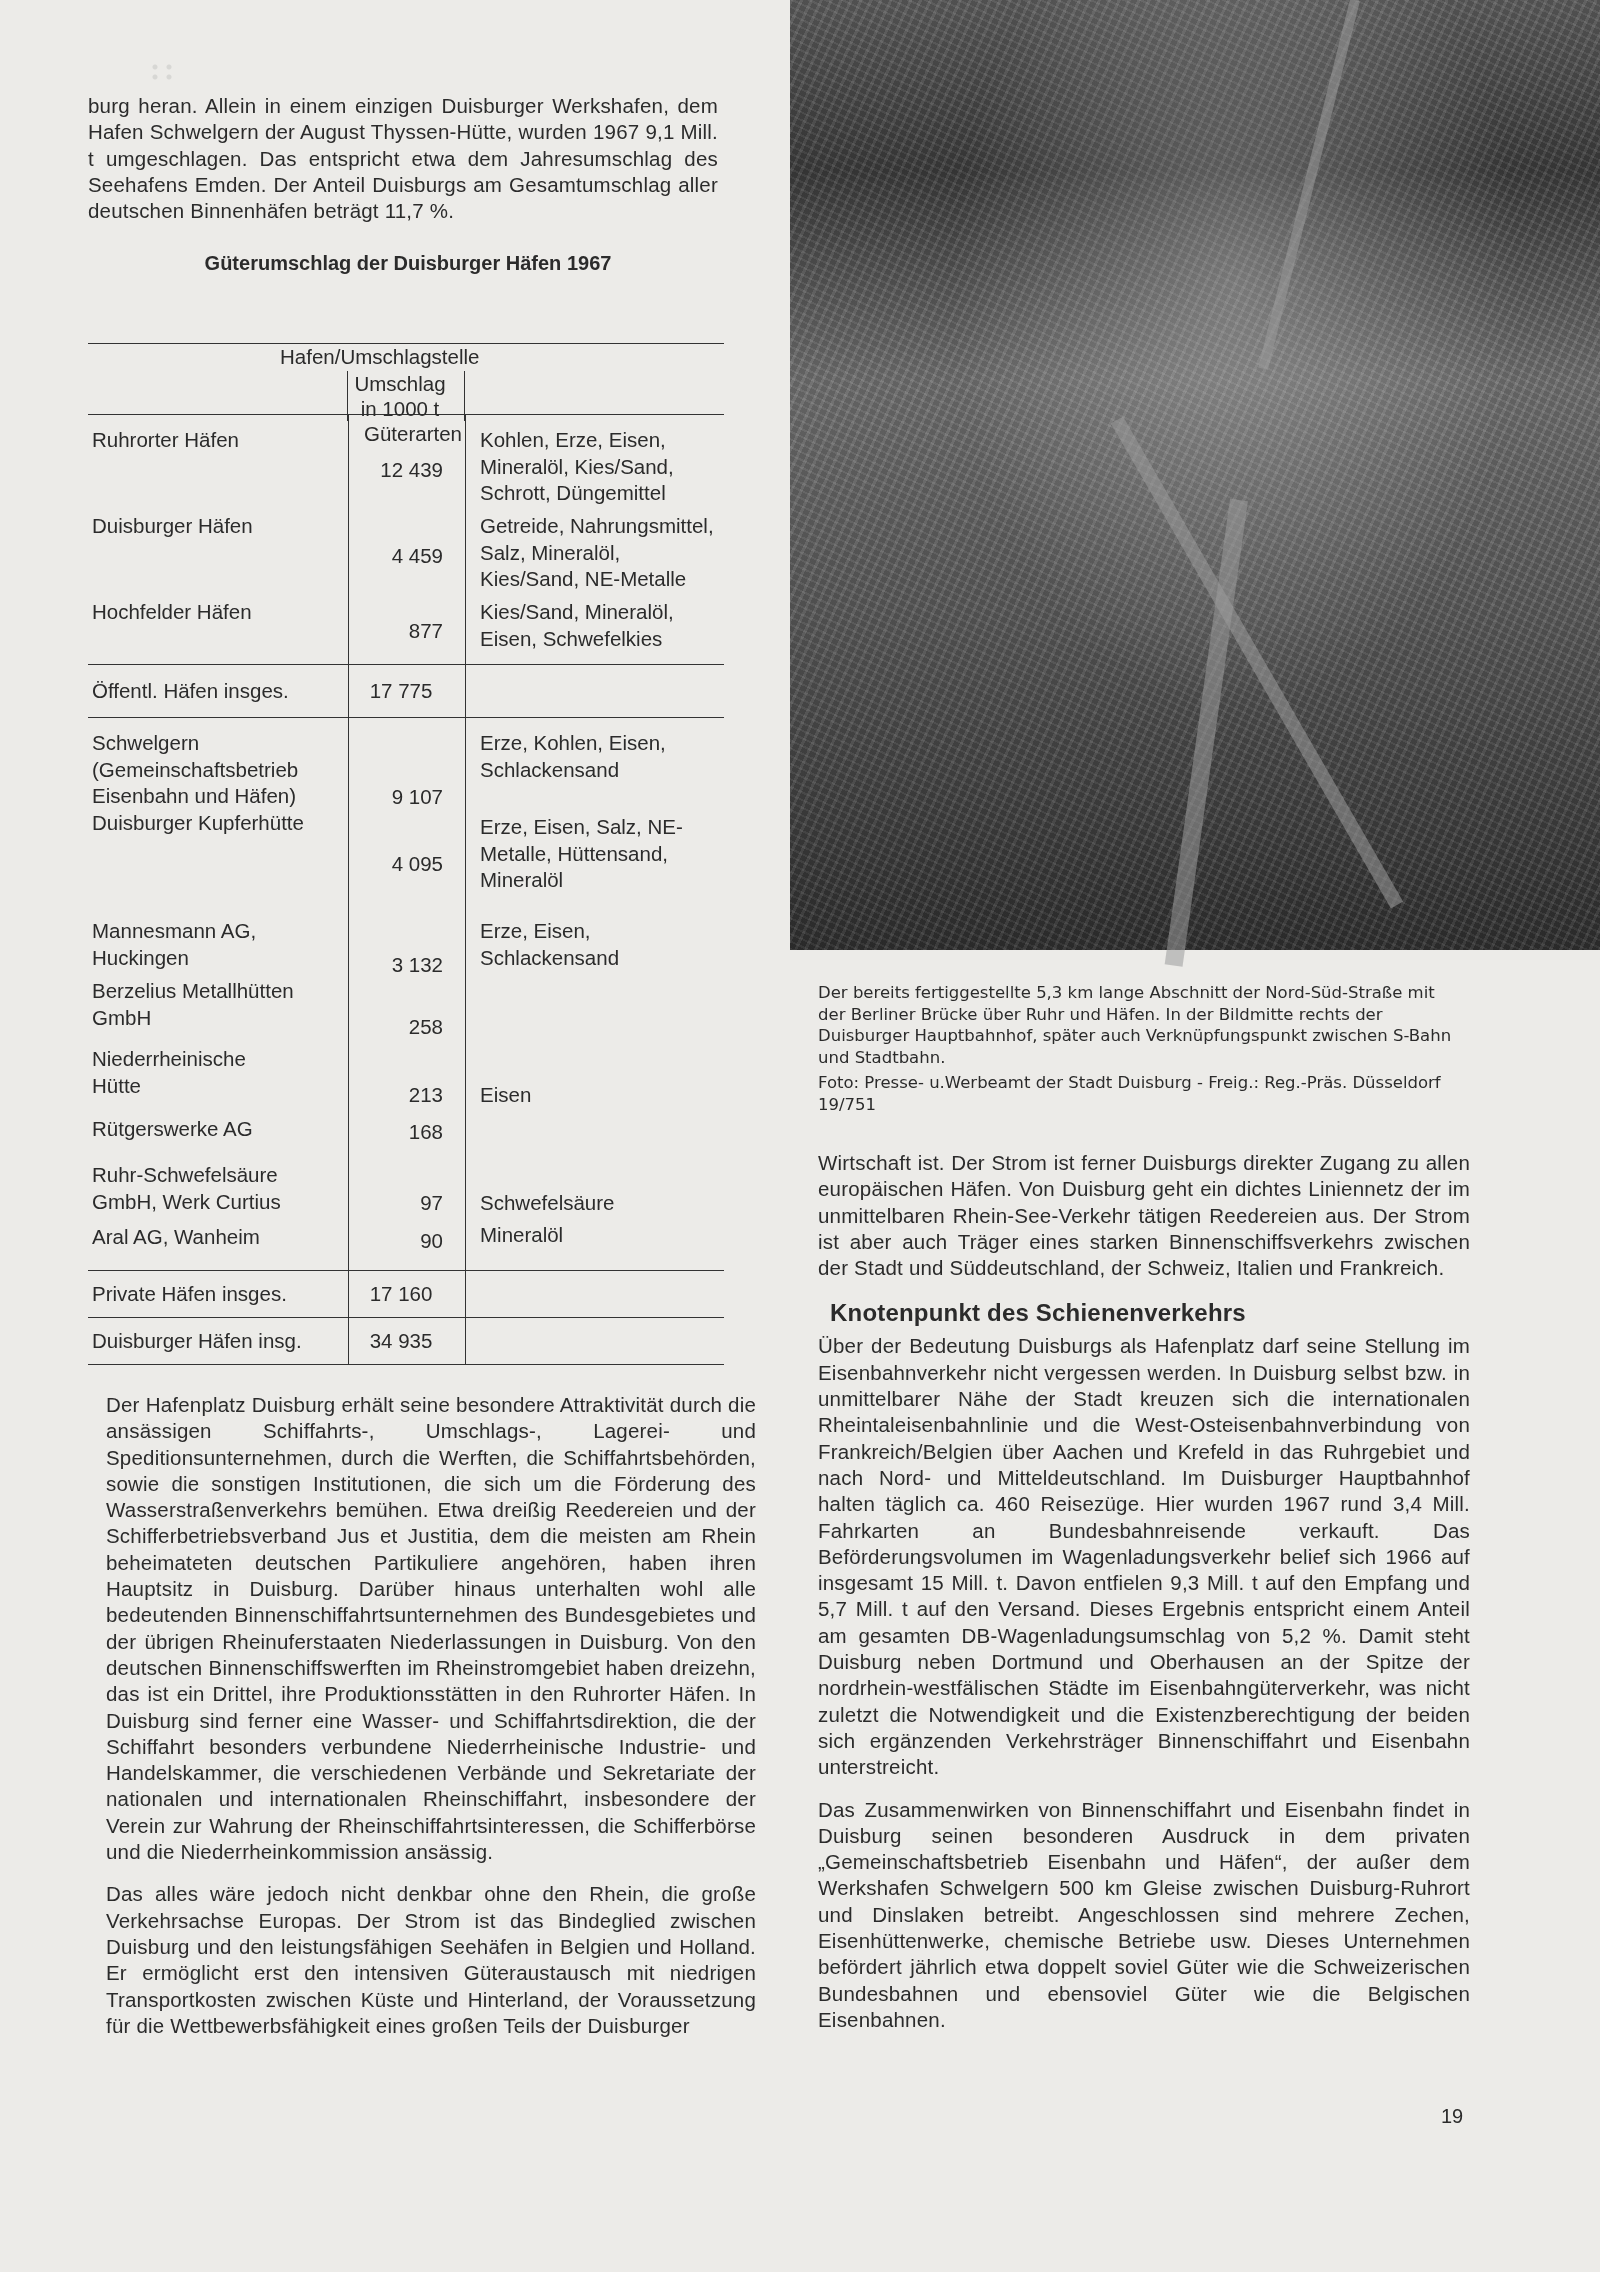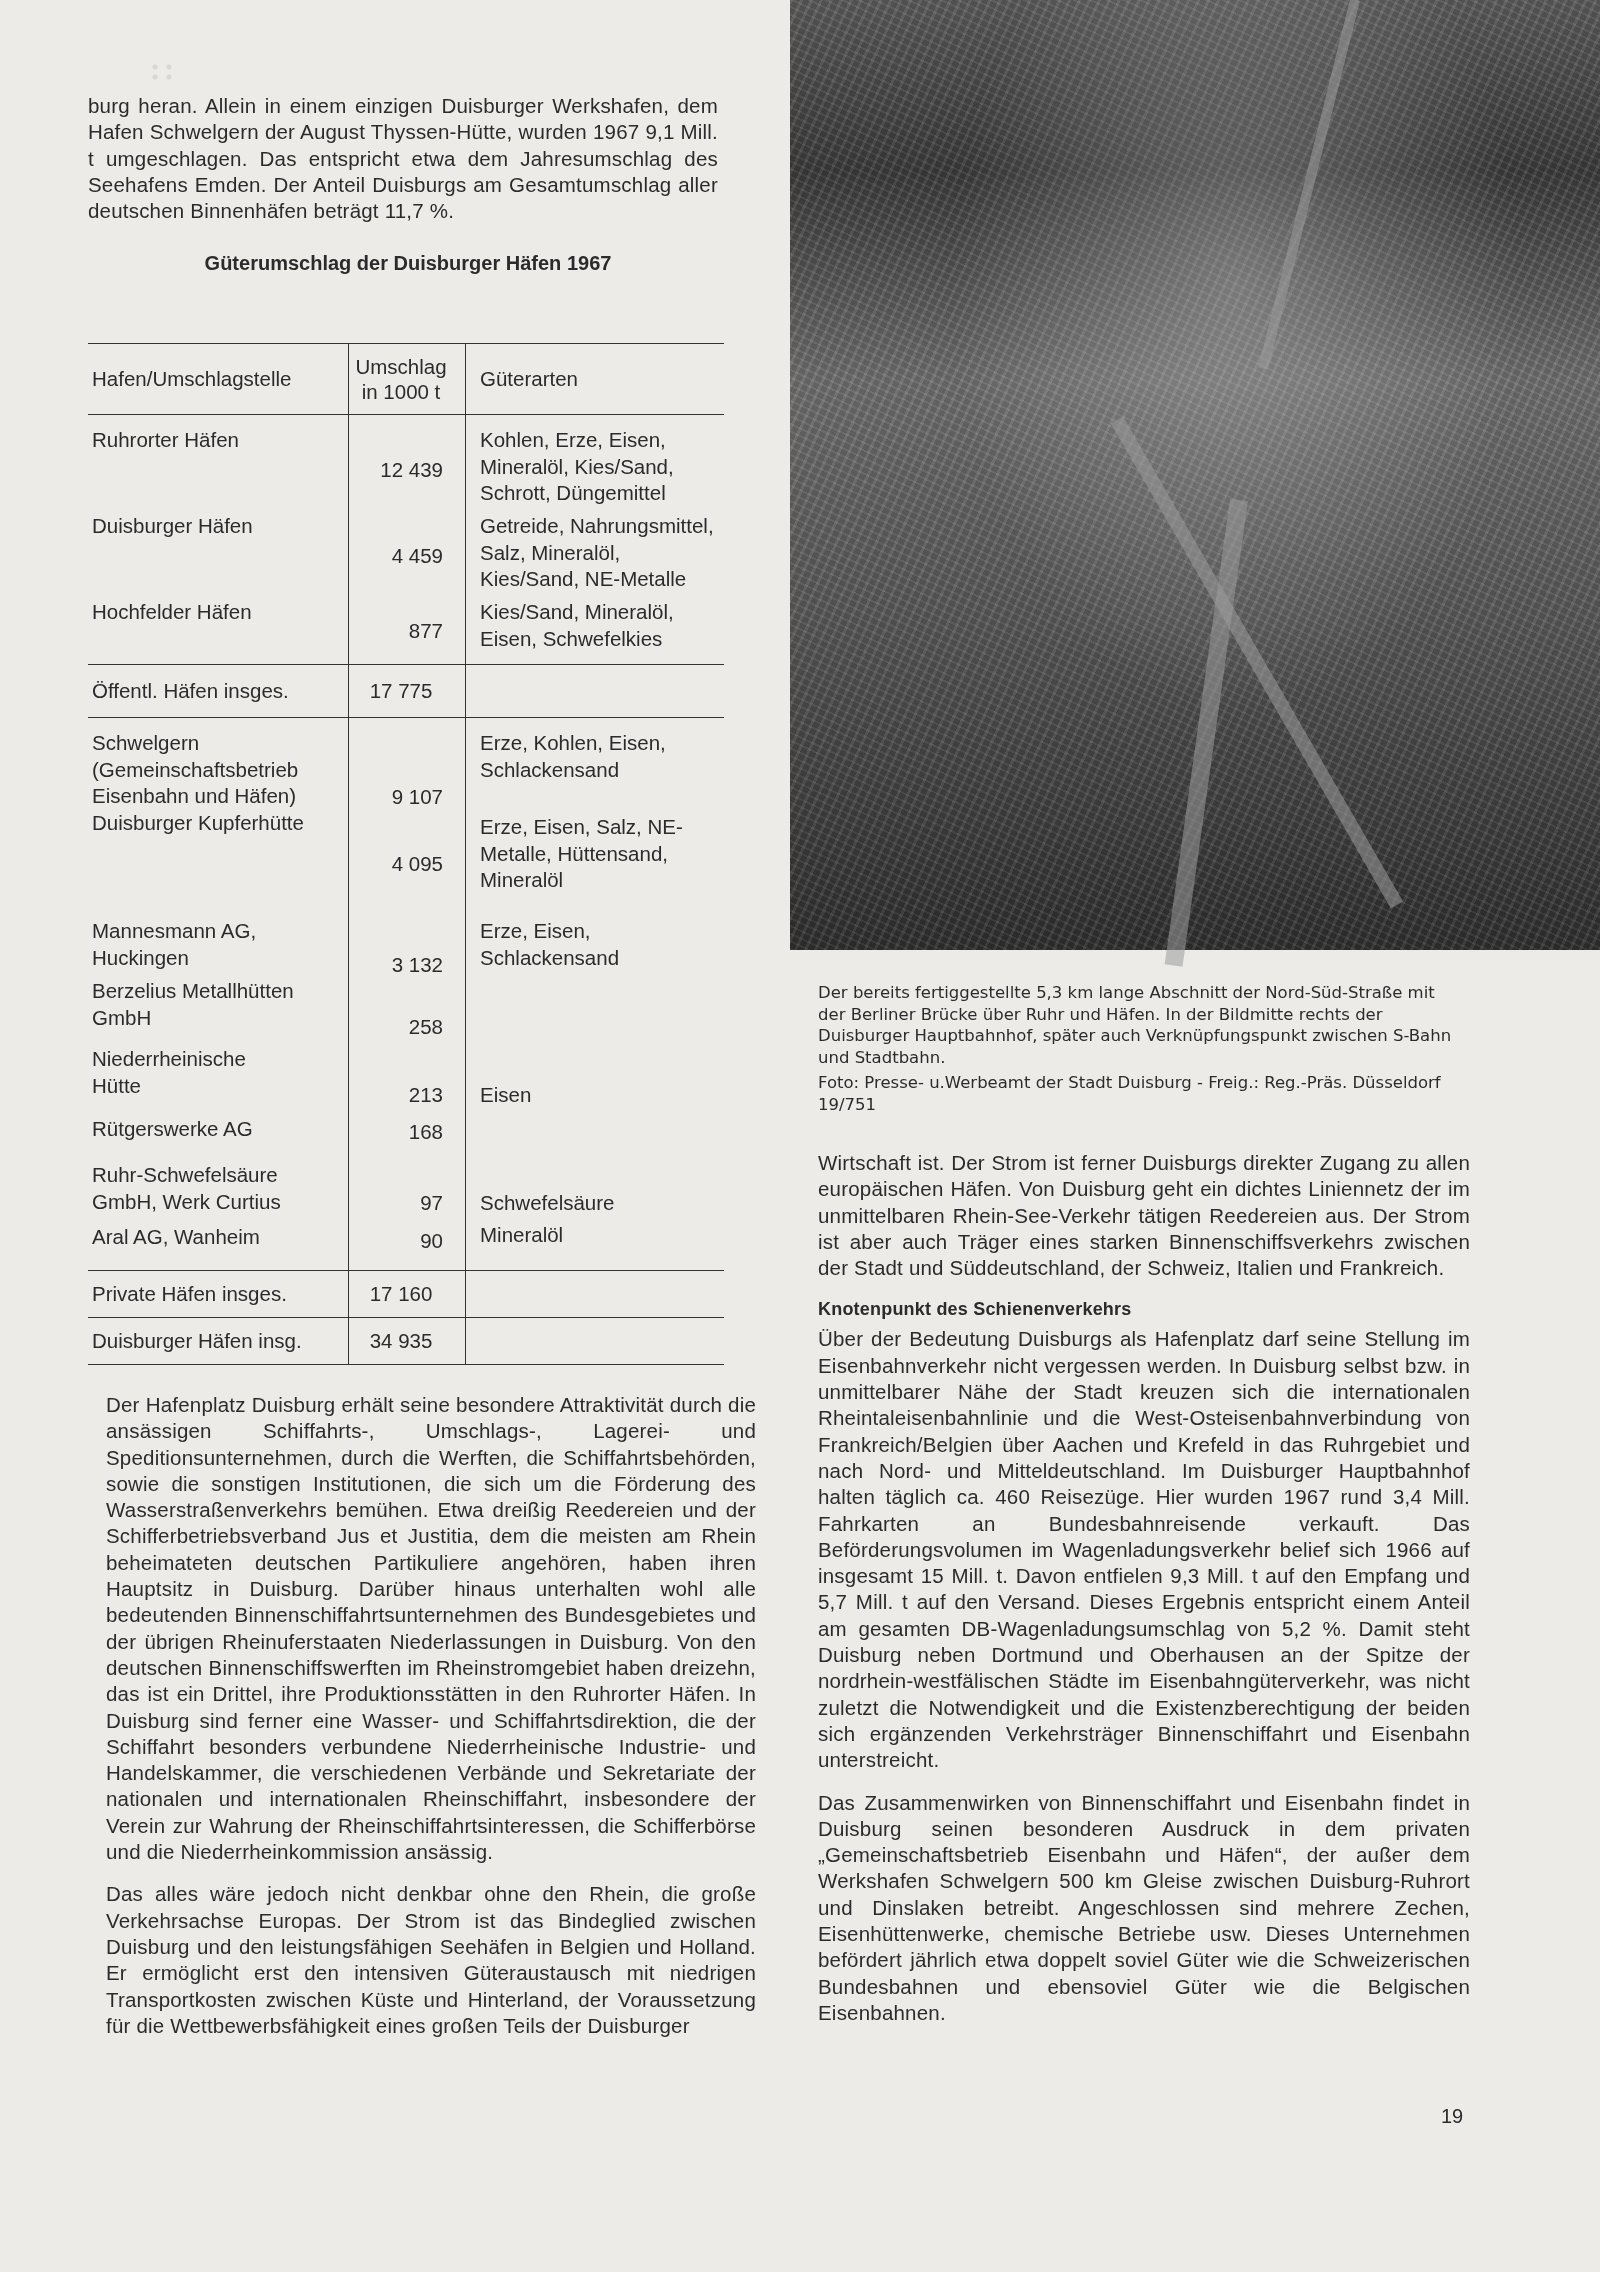--- a/index.html
+++ b/index.html
@@ -45,21 +45,21 @@
     .tcell-name { width: 260px; padding-left: 4px; box-sizing: border-box; }
     .tcell-val {
       width: 118px; box-sizing: border-box;
       border-left: 1.6px solid #333; border-right: 1.6px solid #333;
       text-align: right; padding-right: 22px;
       display: flex; flex-direction: column; justify-content: flex-end;
     }
     .tcell-val.top { justify-content: center; }
     .tcell-goods { flex: 1; padding-left: 14px; box-sizing: border-box; }
     .rule-top { border-top: 1.8px solid #333; }
-    .thead { height: 70px; align-items: center; }
+    .thead { height: 70px; align-items: center; flex-direction: column; }
     .thead .tcell-name { align-self: center; }
     .thead .tcell-val {
       text-align: center; padding-right: 12px; justify-content: center;
       line-height: 25px; height: 70px;
     }
     .thead .tcell-goods { align-self: center; }
     .sum-row { height: 52px; align-items: center; }
     .sum-row .tcell-val { height: 52px; justify-content: center; text-align: center; padding-right: 12px;}
     .sum-row .tcell-name { align-self: center; }
 
@@ -76,22 +76,22 @@
       position: absolute; background: #9a9a9a; opacity: 0.55;
     }
     .photo-caption {
       position: absolute; left: 818px; top: 982px; width: 640px;
       font-family: "DejaVu Sans", sans-serif;
       font-size: 16.5px; line-height: 21.5px; color: #2b2b2b;
     }
     .photo-caption p { margin: 0; }
     .photo-caption p + p { margin-top: 4px; }
     h3.sec {
-      margin: 18px 0 6px 0;
-      font-size: 18px; font-weight: bold; letter-spacing: 0.2px;
+      margin: 18px 0 6px 12px;
+      font-size: 24px; font-weight: bold; letter-spacing: 0.2px;
     }
     .page-number {
       position: absolute; left: 1441px; top: 2105px;
       font-size: 20px;
     }
     .dots {
       position: absolute; left: 148px; top: 62px; width: 28px; height: 20px;
       opacity: 0.25;
       background: radial-gradient(circle, #999 2px, transparent 3px) 0 0/14px 10px;
     }

